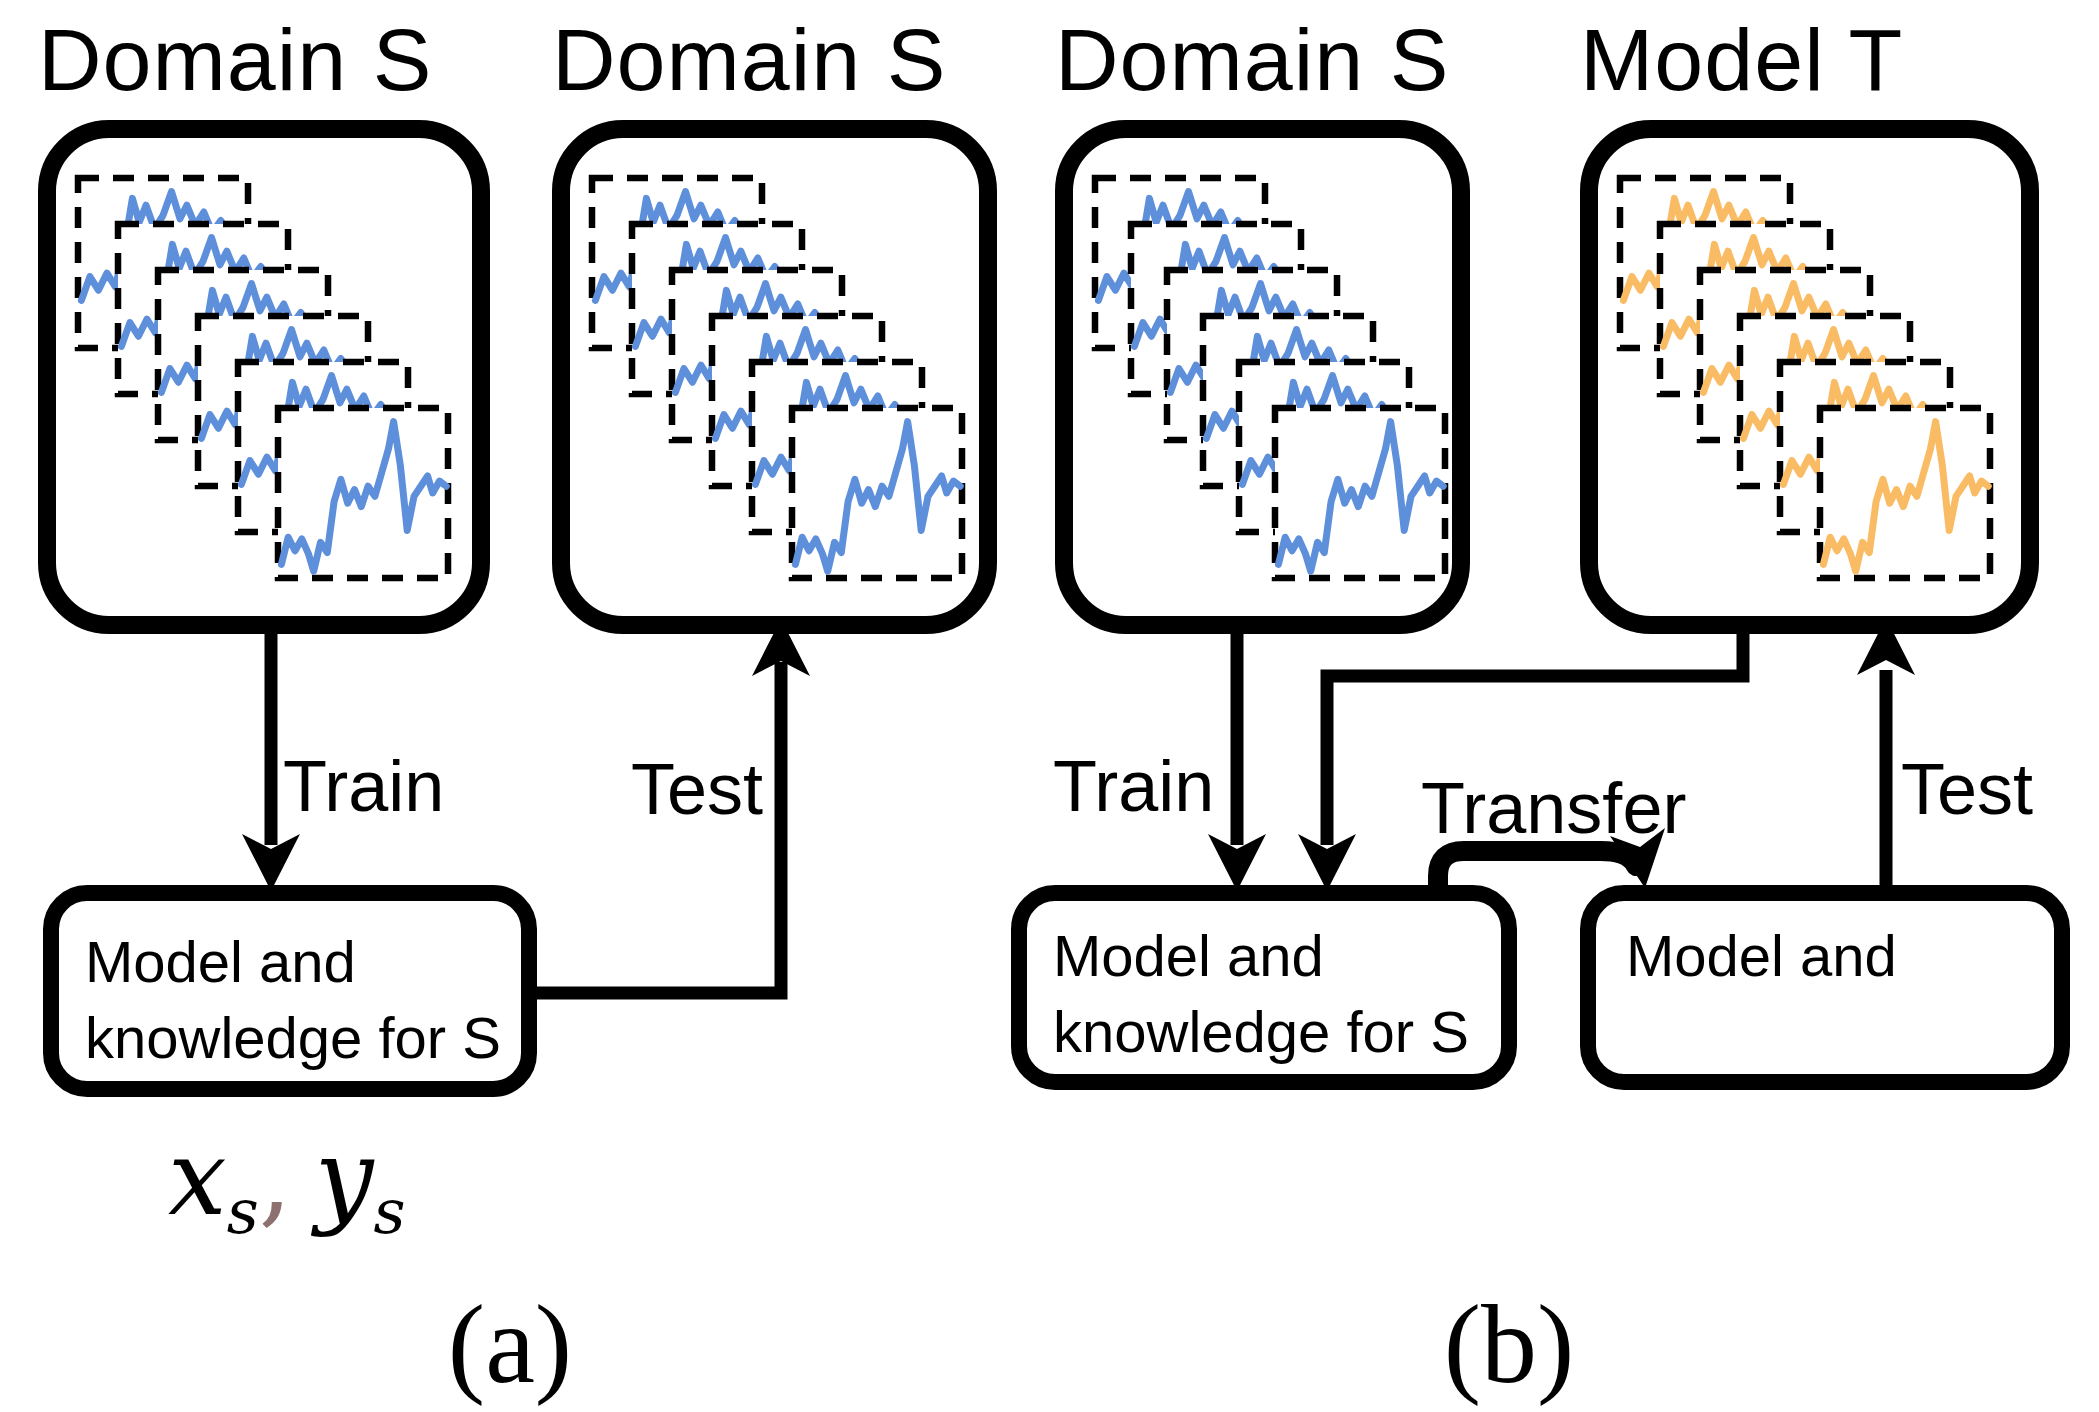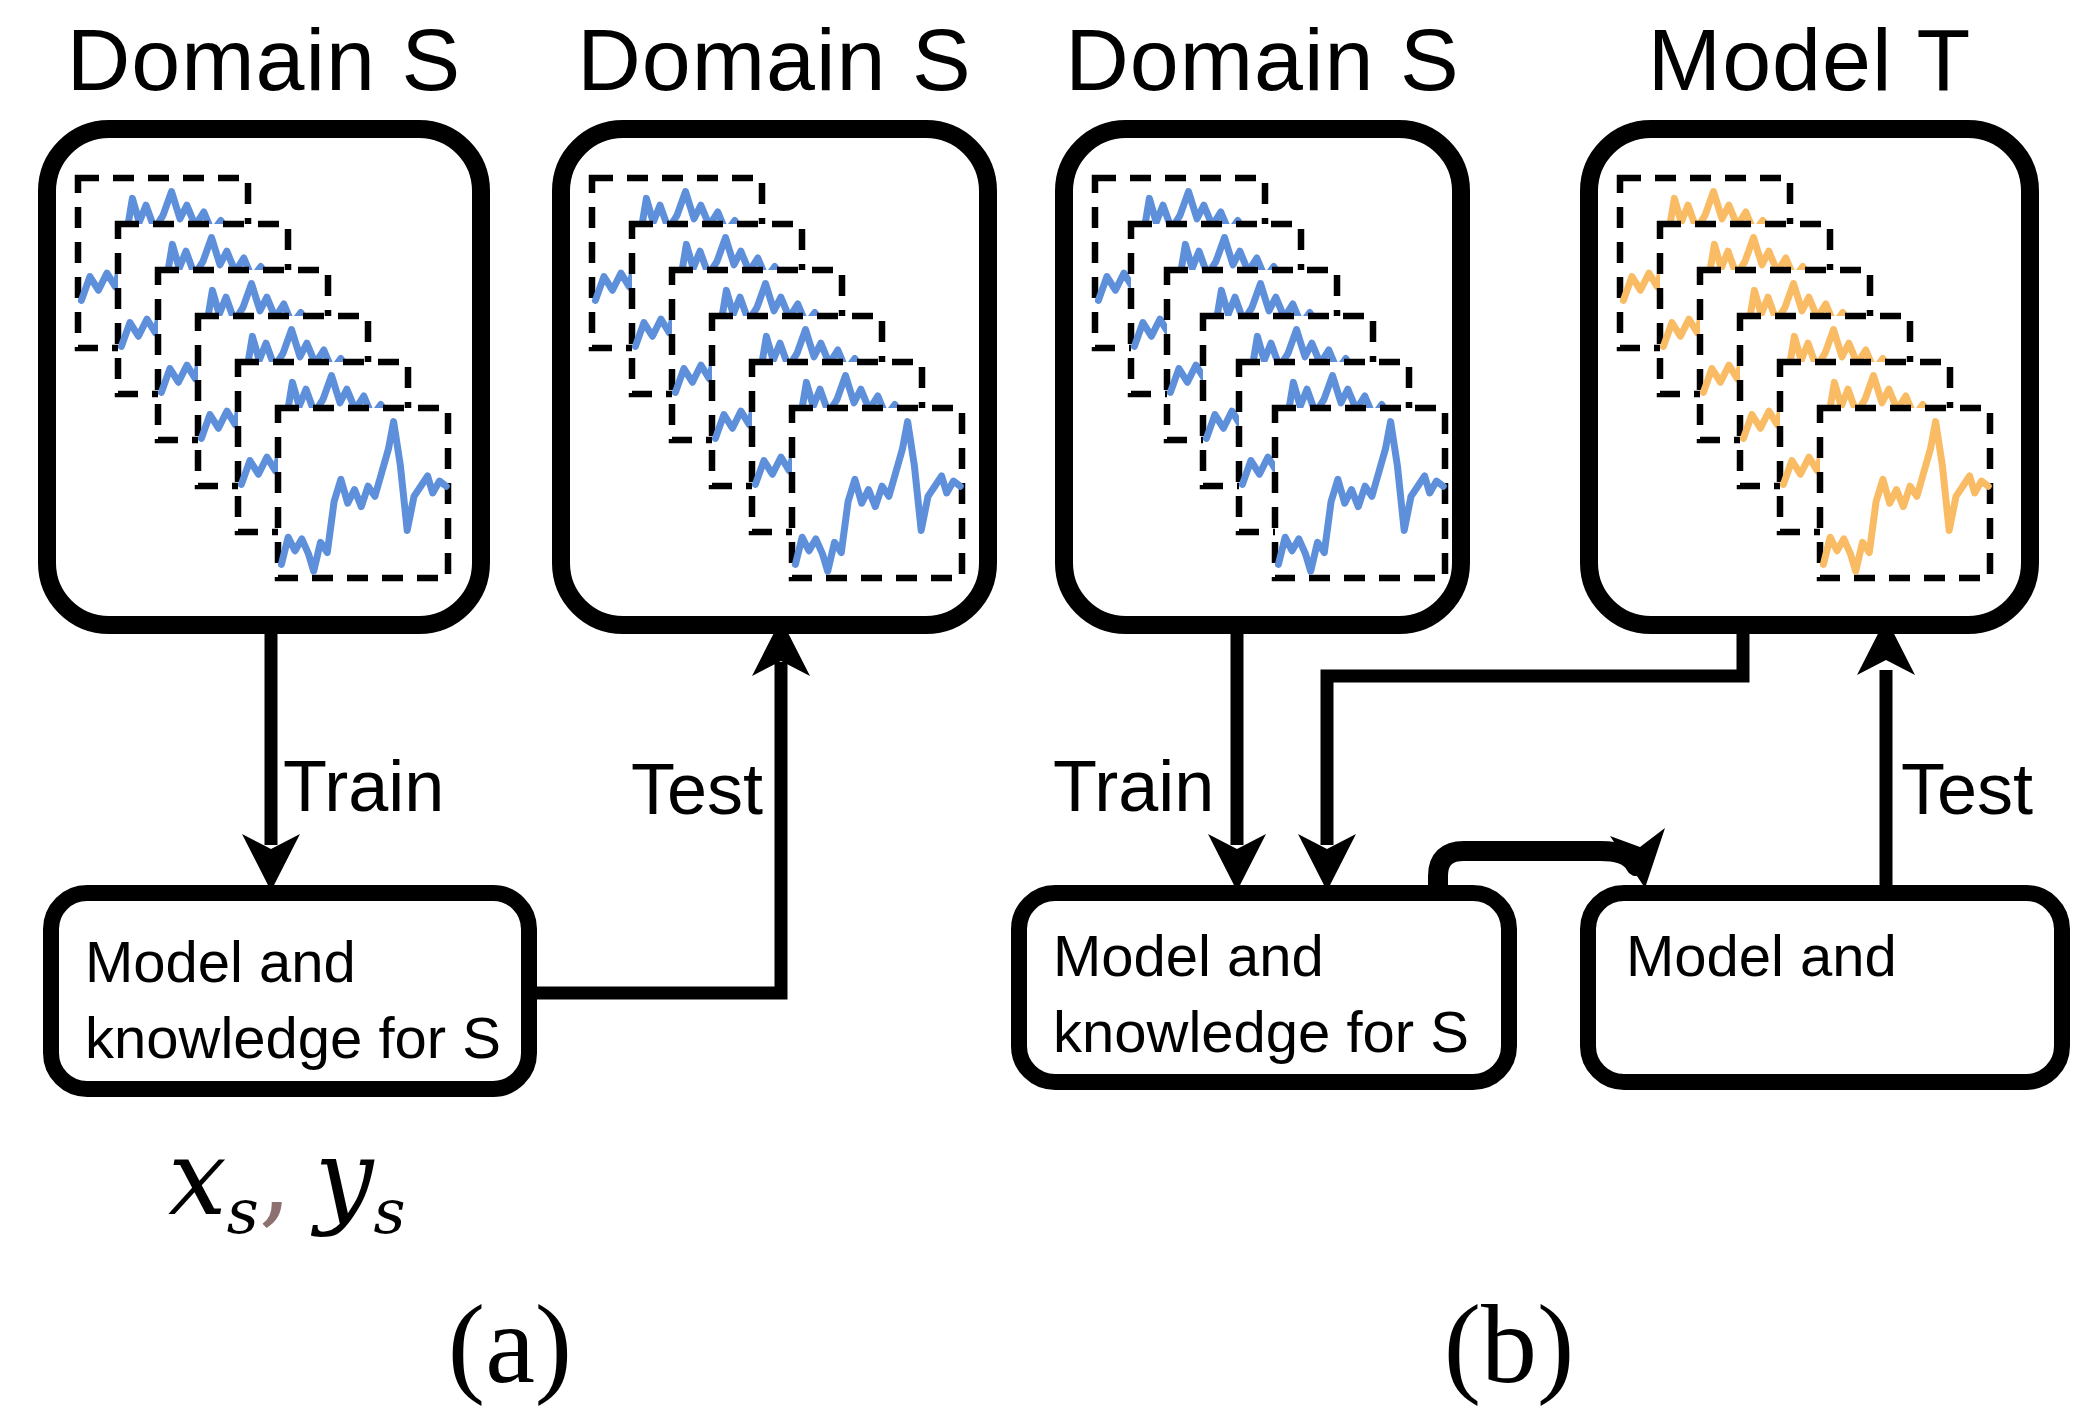--- a/index.html
+++ b/index.html
@@ -6,21 +6,21 @@
   #stage{
     position:relative;
     width:2099px;height:1412px;
     background:#ffffff;
     font-family:"Liberation Sans", sans-serif;
     overflow:hidden;
   }
   #diagram-svg{position:absolute;left:0;top:0;}
   .domain-title{
     position:absolute;top:8px;height:104px;
-    text-align:center;
+    text-align:left;
     font-size:88px;line-height:104px;color:#000;
     letter-spacing:1px;
     white-space:nowrap;
   }
   .arrow-label{
     position:absolute;
     font-size:72px;line-height:72px;color:#000;
     white-space:nowrap;
     margin-top:24px;
   }
@@ -145,20 +145,21 @@
   </svg>
 
   <div class="domain-title" id="title-0" style="left: 38px; width: 452px;">Domain S</div>
   <div class="domain-title" id="title-1" style="left: 552px; width: 445px;">Domain S</div>
   <div class="domain-title" id="title-2" style="left: 1055px; width: 415px;">Domain S</div>
   <div class="domain-title" id="title-3" style="left: 1580px; width: 459px;">Model T</div>
 
   <div class="arrow-label" style="left:283px;top:726px;">Train</div>
   <div class="arrow-label" style="left:631px;top:729px;">Test</div>
   <div class="arrow-label" style="left:1053px;top:726px;width:160px;text-align:right;">Train</div>
+  <div class="arrow-label" style="left:1421px;top:748px;">Transfer</div>
   <div class="arrow-label" style="left:1901px;top:729px;">Test</div>
 
   <div class="model-text" style="left:85px;top:924px;">
     <div>Model and</div>
     <div>knowledge for S</div>
   </div>
   <div class="model-text" style="left:1053px;top:918px;">
     <div>Model and</div>
     <div>knowledge for S</div>
   </div>

